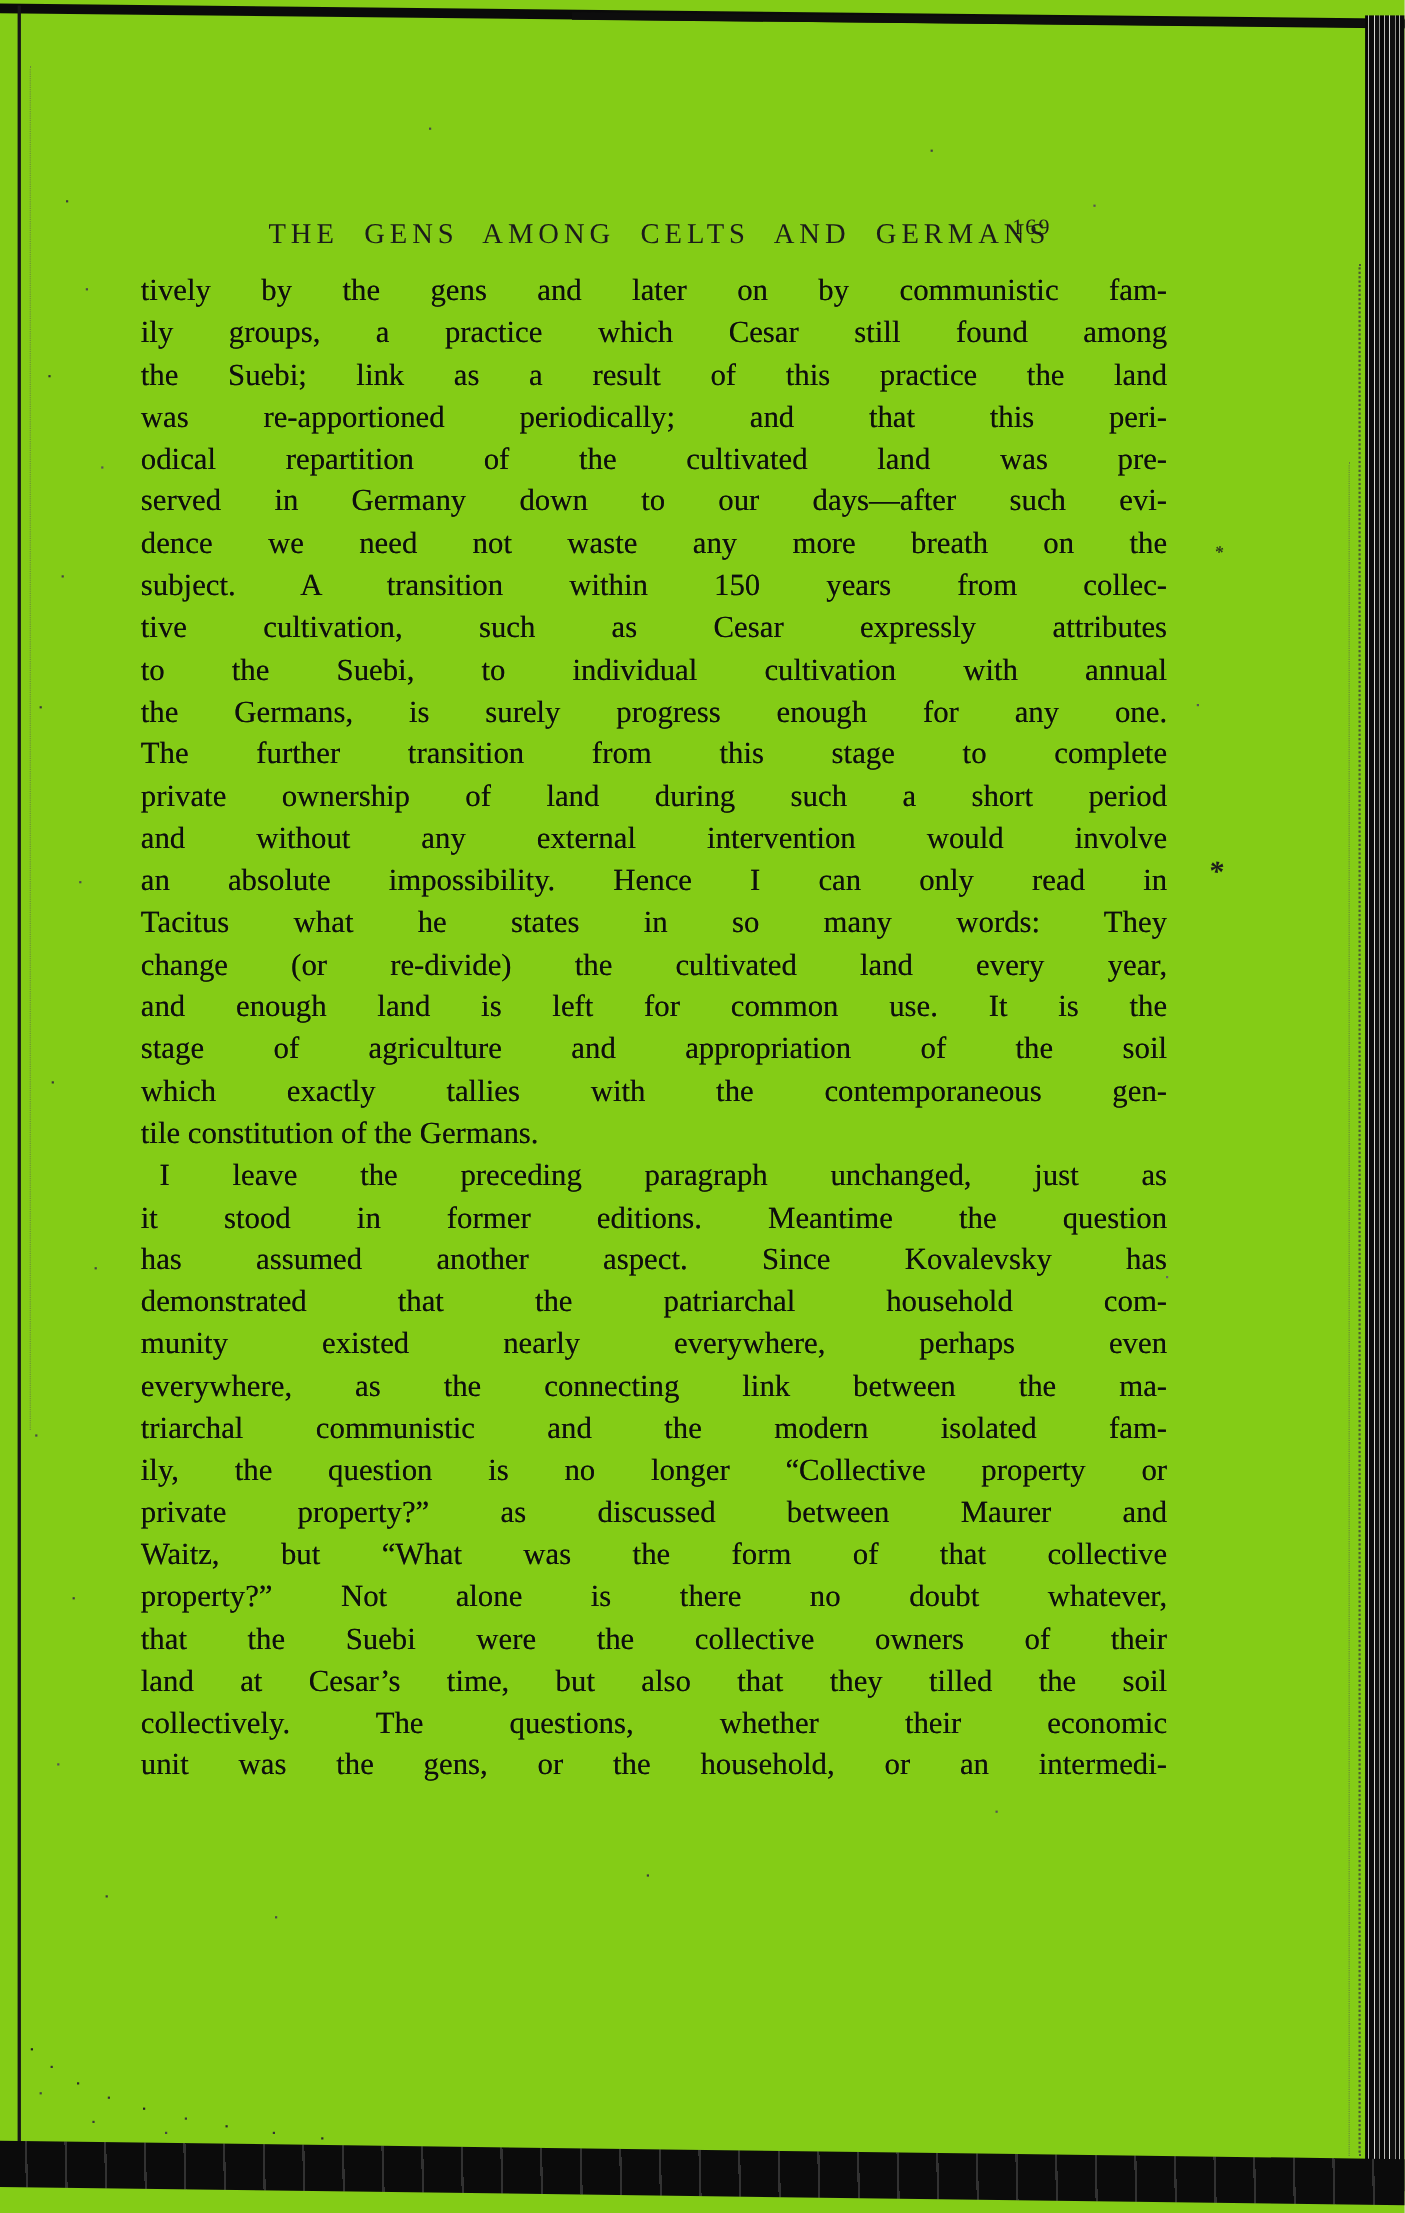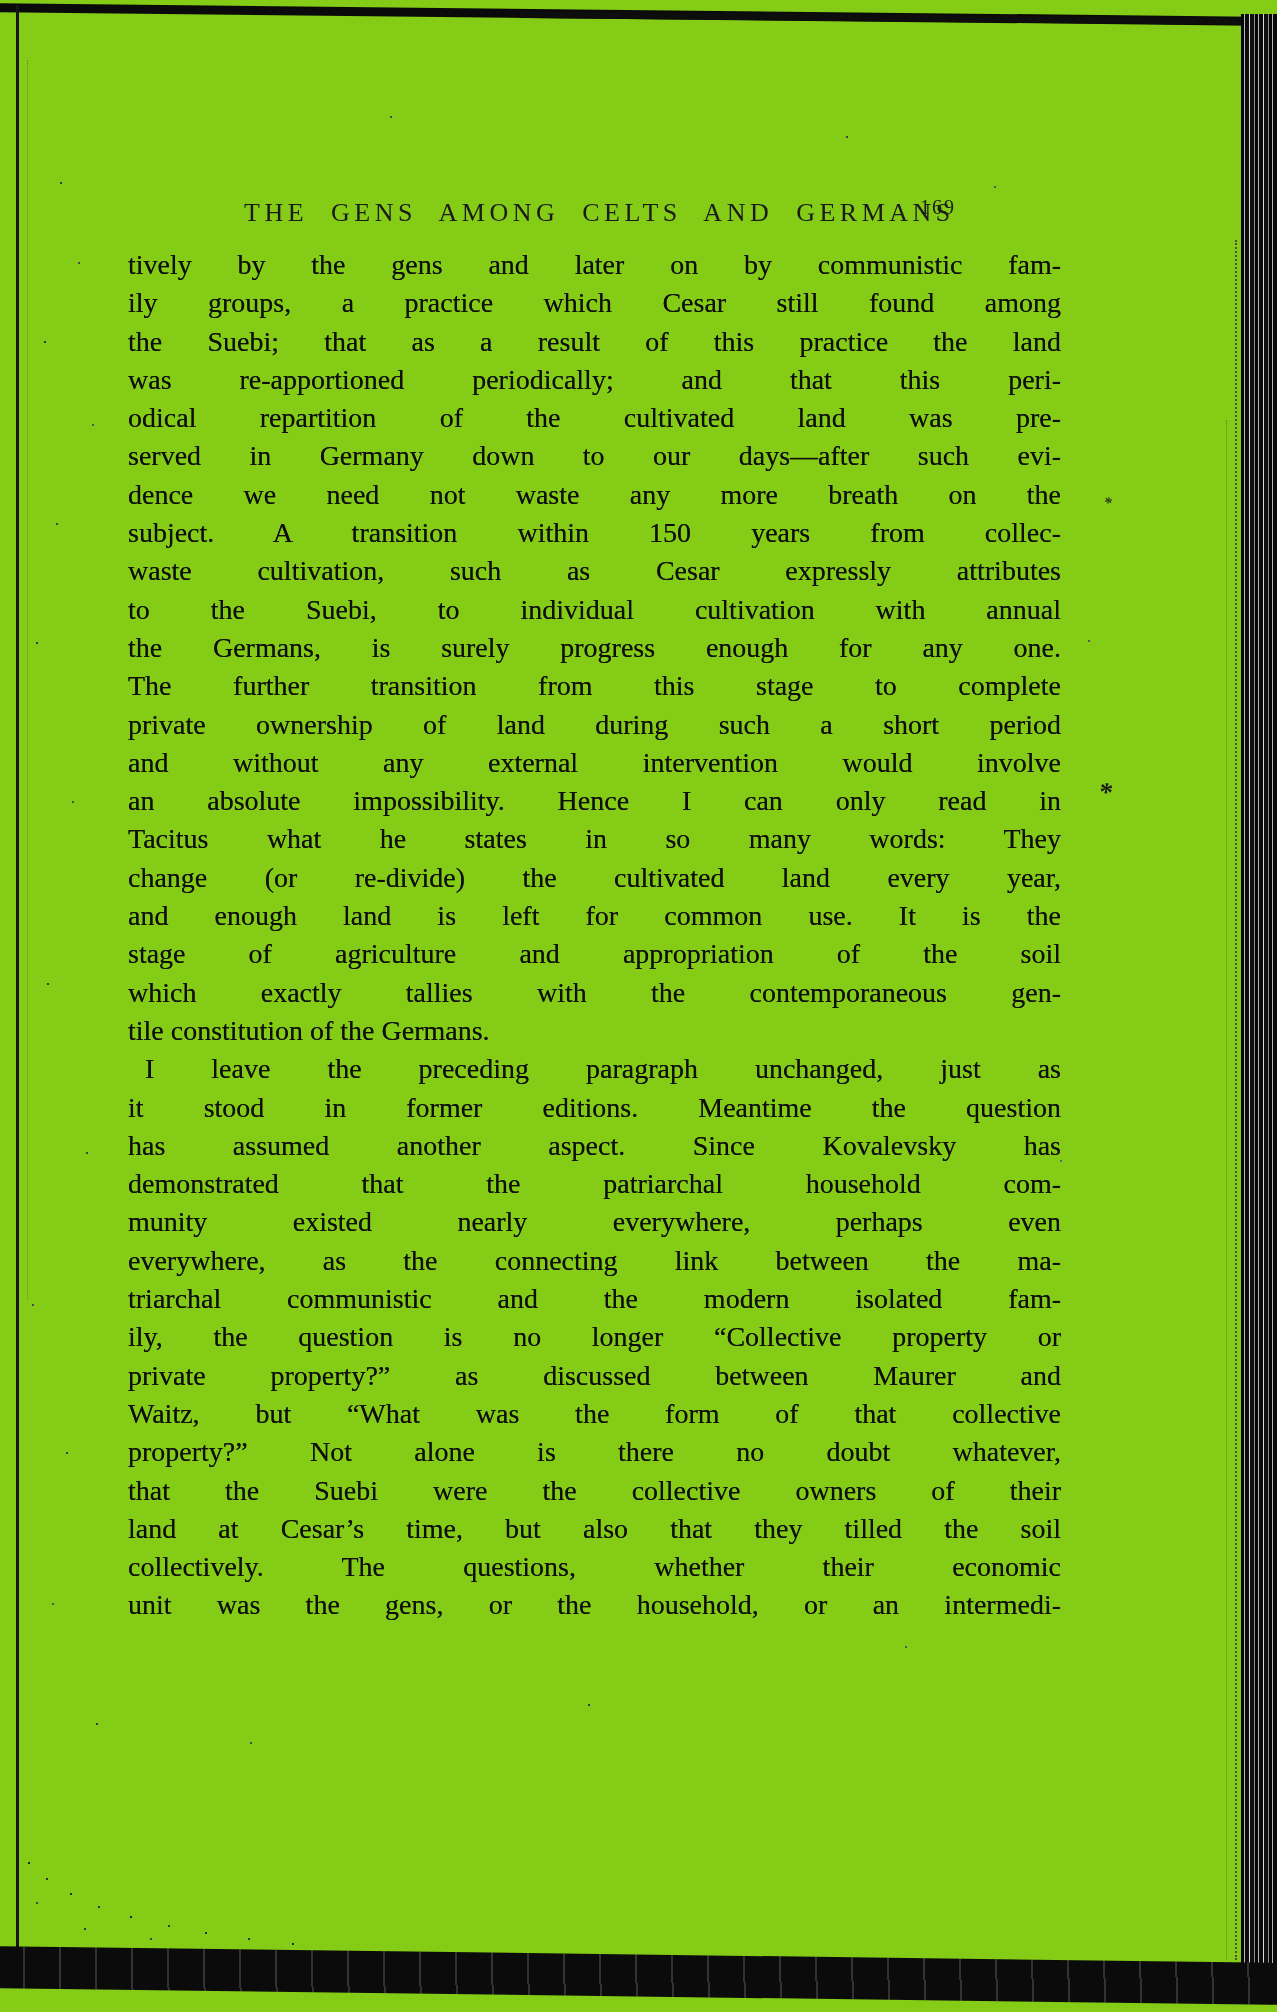--- a/index.html
+++ b/index.html
@@ -110,27 +110,27 @@
   <div class="speck-bl"></div>
 
   <div class="header">
     <span class="title">THE GENS AMONG CELTS AND GERMANS</span>
     <span class="pageno">169</span>
   </div>
 
   <div class="textblock" id="textblock">
       <div class="line">tively by the gens and later on by communistic fam-</div>
       <div class="line">ily groups, a practice which Cesar still found among</div>
-      <div class="line">the Suebi; that as a result of this practice the land</div>
+      <div class="line">the Suebi; link as a result of this practice the land</div>
       <div class="line">was re-apportioned periodically; and that this peri-</div>
       <div class="line">odical repartition of the cultivated land was pre-</div>
       <div class="line">served in Germany down to our days—after such evi-</div>
       <div class="line">dence we need not waste any more breath on the</div>
       <div class="line">subject.  A transition within 150 years from collec-</div>
-      <div class="line">waste cultivation, such as Cesar expressly attributes</div>
+      <div class="line">tive cultivation, such as Cesar expressly attributes</div>
       <div class="line">to the Suebi, to individual cultivation with annual</div>
       <div class="line">the Germans, is surely progress enough for any one.</div>
       <div class="line">The further transition from this stage to complete</div>
       <div class="line">private ownership of land during such a short period</div>
       <div class="line">and without any external intervention would involve</div>
       <div class="line">an absolute impossibility.  Hence I can only read in</div>
       <div class="line">Tacitus what he states in so many words:  They</div>
       <div class="line">change (or re-divide) the cultivated land every year,</div>
       <div class="line">and enough land is left for common use.  It is the</div>
       <div class="line">stage of agriculture and appropriation of the soil</div>

